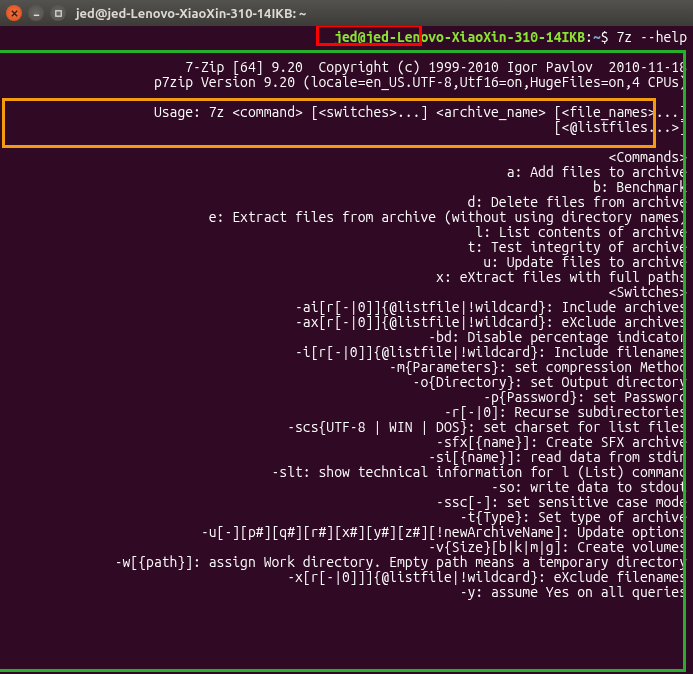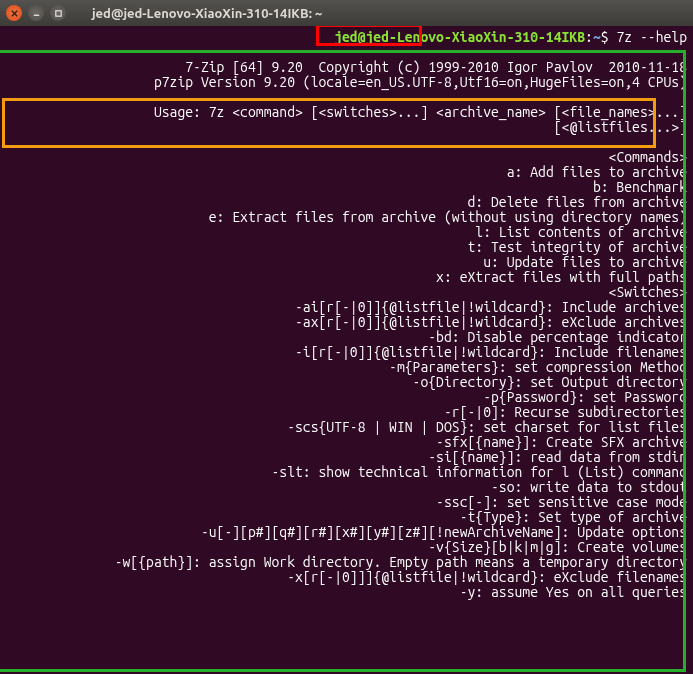--- a/index.html
+++ b/index.html
@@ -25,21 +25,21 @@
       gap: 6px;
       color: #dfd9d3;
       font-family: Ubuntu, sans-serif;
       font-size: 13px;
       font-weight: bold;
     }
     .wc { width: 16px; height: 16px; border-radius: 50%; display:flex; align-items:center; justify-content:center; }
     .close-btn { background: radial-gradient(#f07746, #dd4814); }
     .min-btn, .max-btn { background: radial-gradient(#6b6762, #4f4b46); }
     .wc svg { width:9px; height:9px; }
-    .title { margin-left: 20px; font-weight: bold; }
+    .title { margin-left: 4px; font-weight: bold; }
     .term {
       flex: 1;
       padding: 4px 6px;
       font-size: 14px;
       line-height: 15px;
       color: #ffffff;
       white-space: pre;
       position: relative;
       overflow: hidden;
       text-align: right;

